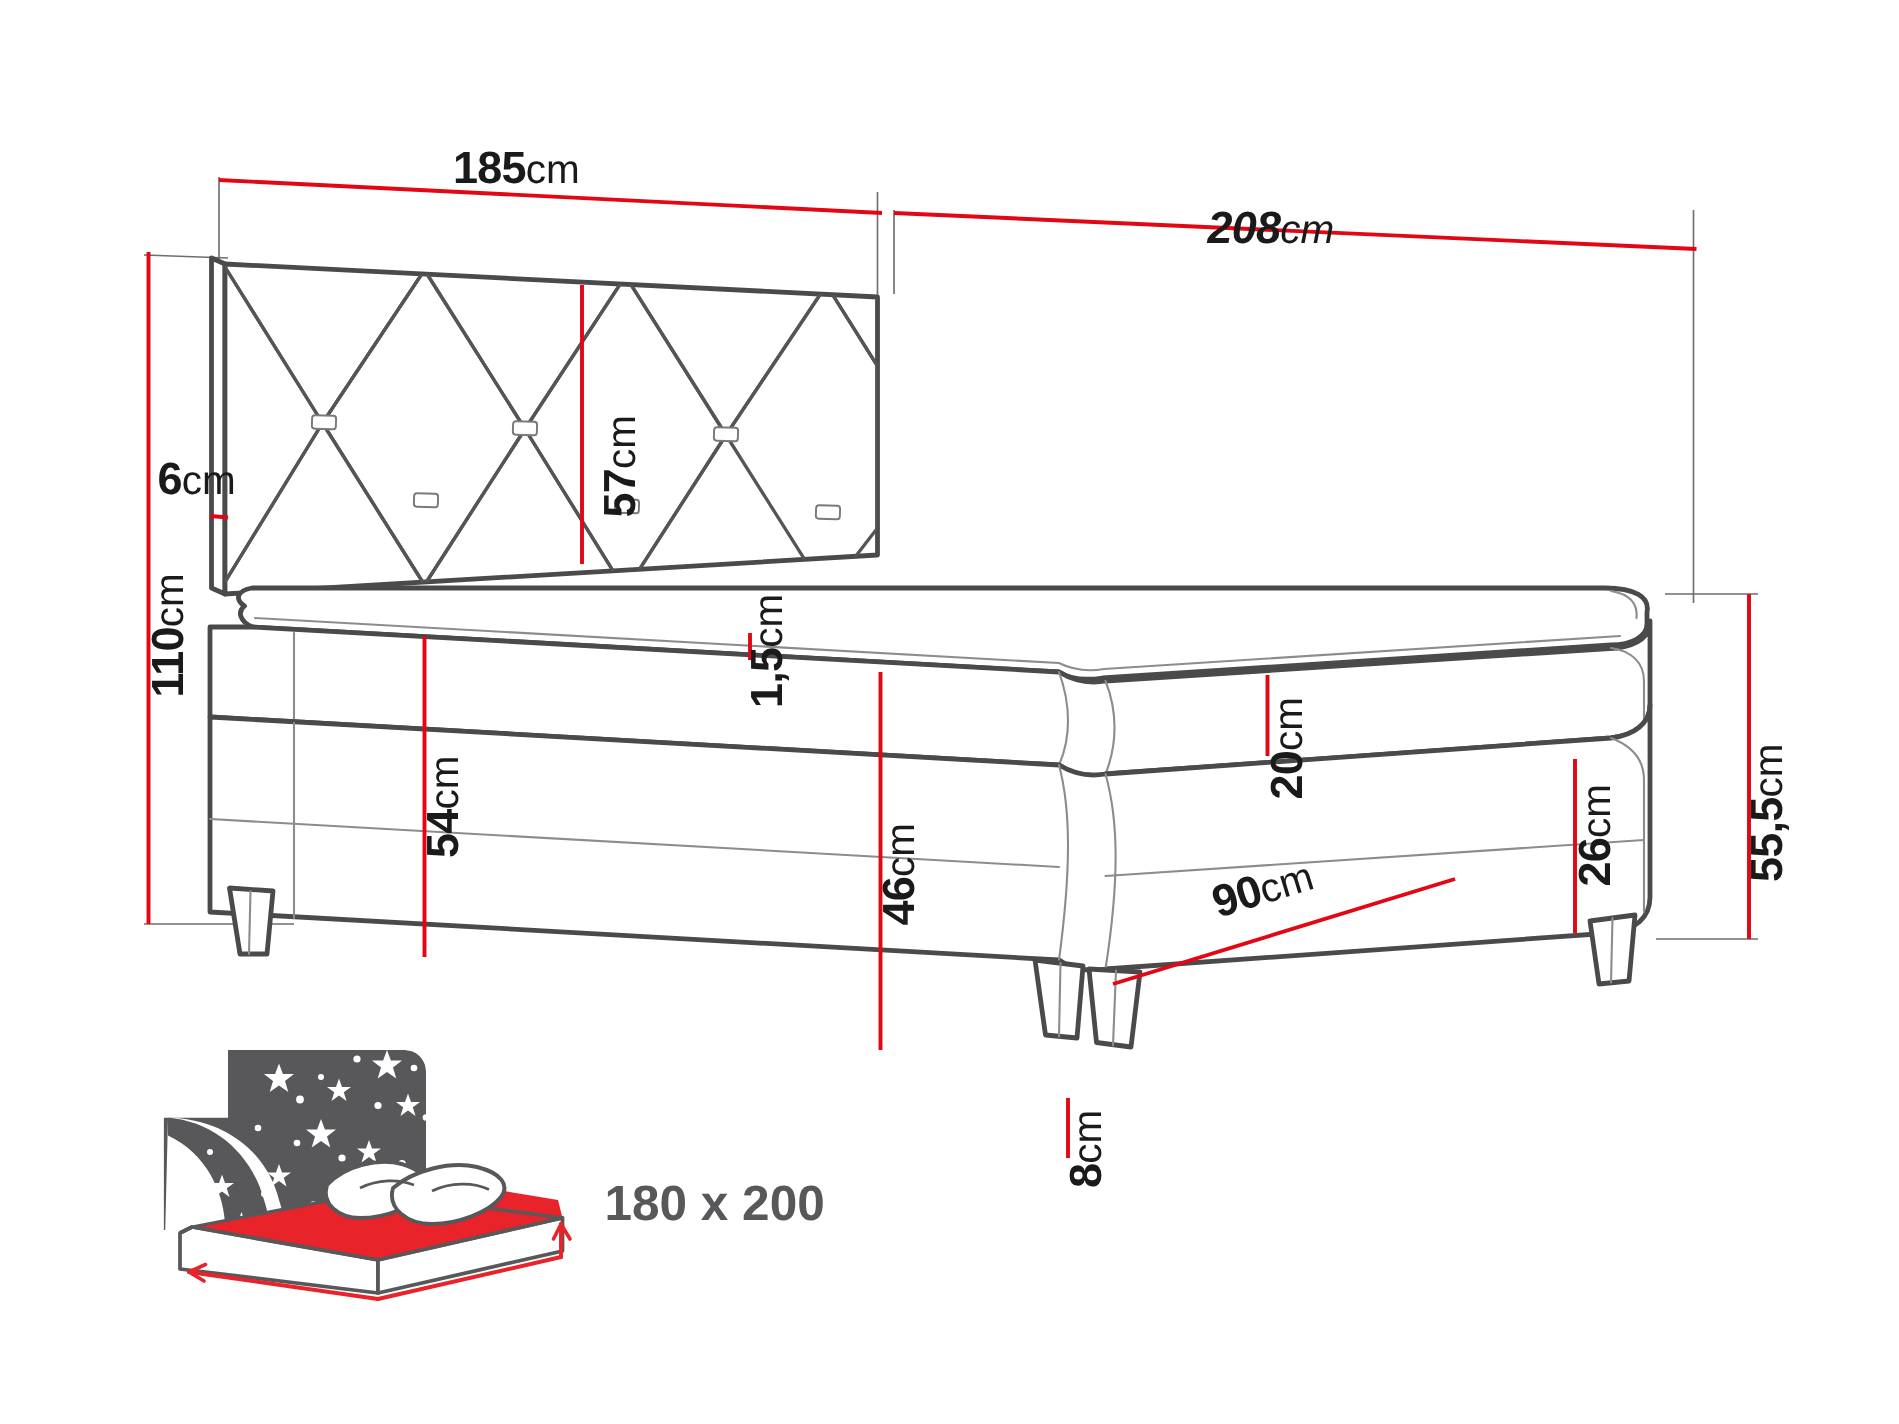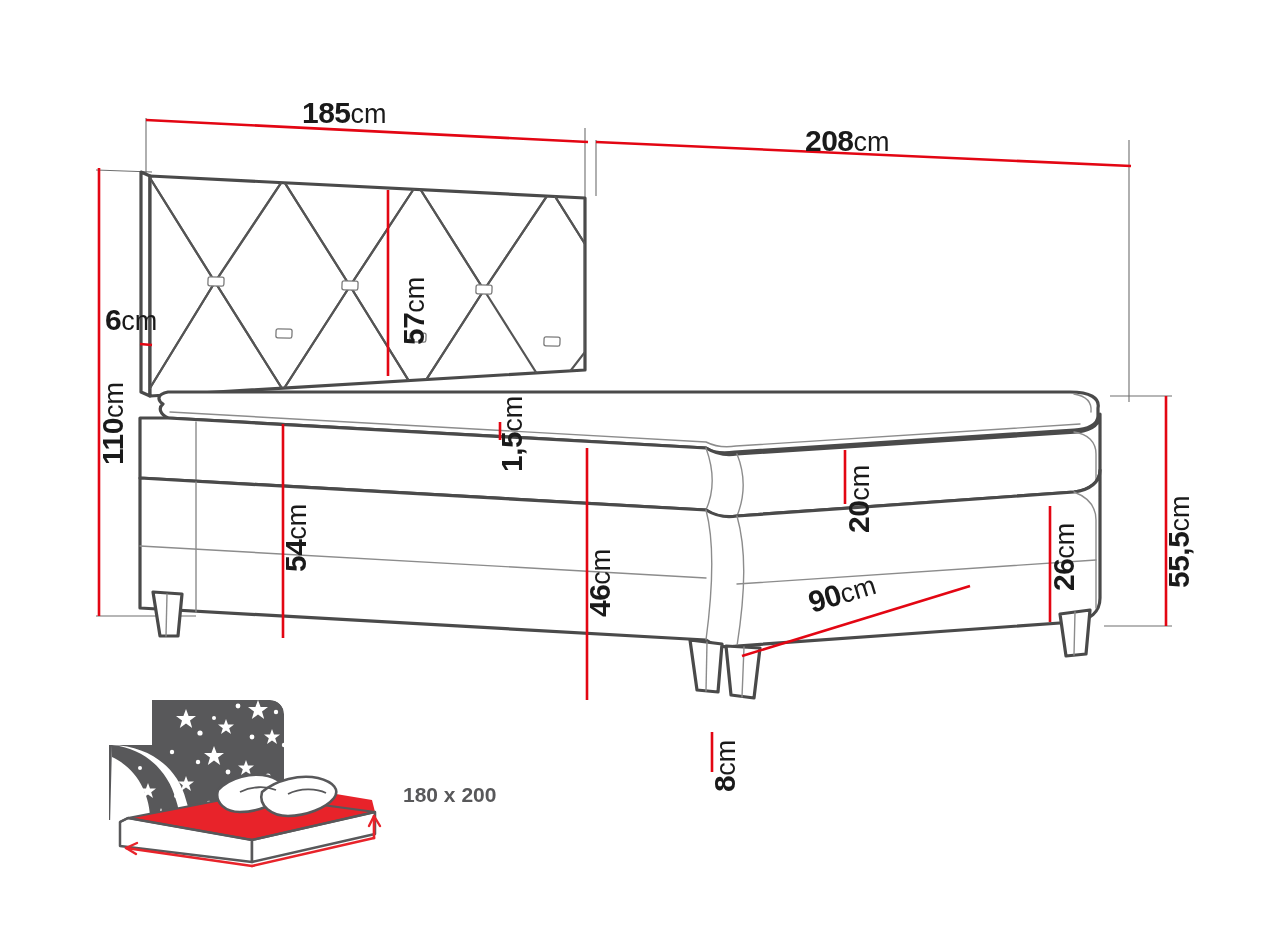--- a/index.html
+++ b/index.html
@@ -42,21 +42,21 @@
     letter-spacing: 0px;
   }
   .rot90 {
     transform: rotate(-90deg);
     transform-origin: 0 0;
   }
   .mattress-size-label {
     position: absolute;
     color: #58585a;
     font-weight: bold;
-    font-size: 21px;
+    font-size: 33px;
     letter-spacing: 0px;
     white-space: nowrap;
   }
 </style>
 </head>
 <body>
 
 <div id="canvas">
 
   <svg class="layer" viewBox="0 0 1266 949">
@@ -238,21 +238,21 @@
       <path class="red" d="M712,732 L712,772"></path>
 
       <path class="red" d="M1166,396 L1166,626"></path>
     </g>
   </svg>
 
   <div class="dim-label" style="left:302px; top:98px; font-size:30px;">
     <span class="num">185</span><span class="unit" style="font-size:27px;">cm</span>
   </div>
 
-  <div class="dim-label" style="left:805px; top:126px; font-size:30px;">
+  <div class="dim-label" style="left:805px; top:138px; font-size:30px;font-style:italic;">
     <span class="num">208</span><span class="unit" style="font-size:27px;">cm</span>
   </div>
 
   <div class="dim-label" style="left:105px; top:305px; font-size:30px;">
     <span class="num">6</span><span class="unit" style="font-size:27px;">cm</span>
   </div>
 
   <div class="dim-label rot90" style="left:399px; top:345px; font-size:30px;">
     <span class="num">57</span><span class="unit" style="font-size:27px;">cm</span>
   </div>

